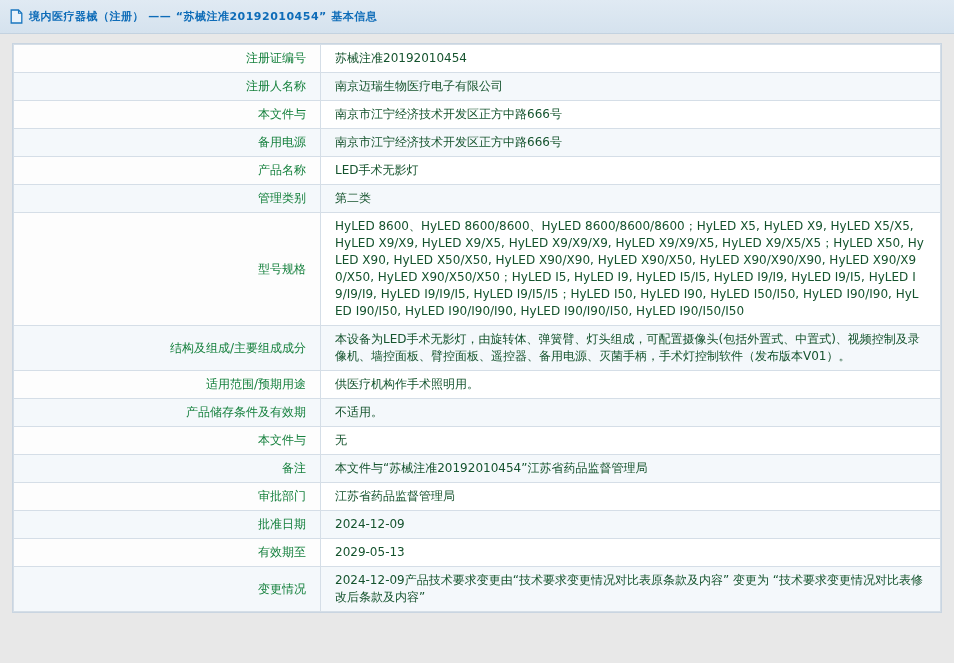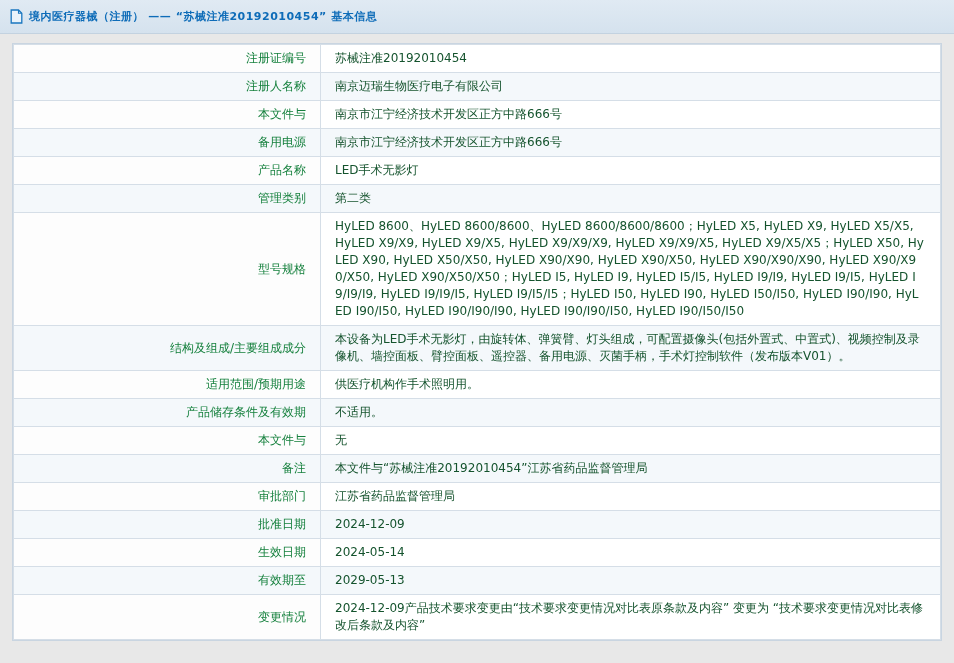--- a/index.html
+++ b/index.html
@@ -129,24 +129,20 @@
       </tr>
       <tr>
         <td class="label">审批部门</td>
         <td class="value">江苏省药品监督管理局</td>
       </tr>
       <tr>
         <td class="label">批准日期</td>
         <td class="value">2024-12-09</td>
       </tr>
       <tr>
-        <td class="label">生效日期</td>
-        <td class="value">2024-05-14</td>
-      </tr>
-      <tr>
         <td class="label">有效期至</td>
         <td class="value">2029-05-13</td>
       </tr>
       <tr>
         <td class="label">变更情况</td>
         <td class="value">2024-12-09产品技术要求变更由“技术要求变更情况对比表原条款及内容” 变更为 “技术要求变更情况对比表修改后条款及内容”</td>
       </tr>
 
     </tbody>
   </table>

